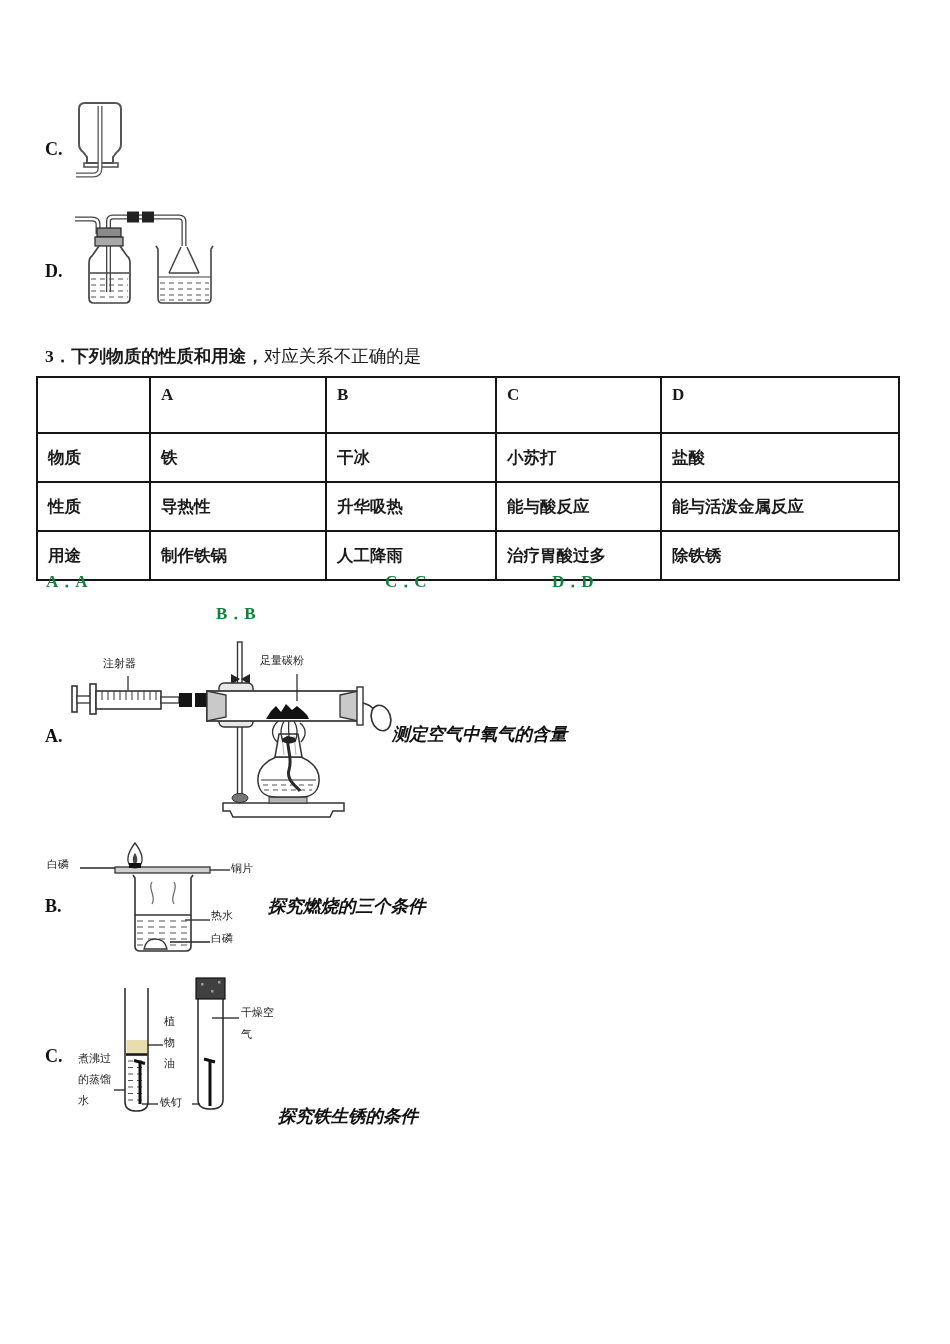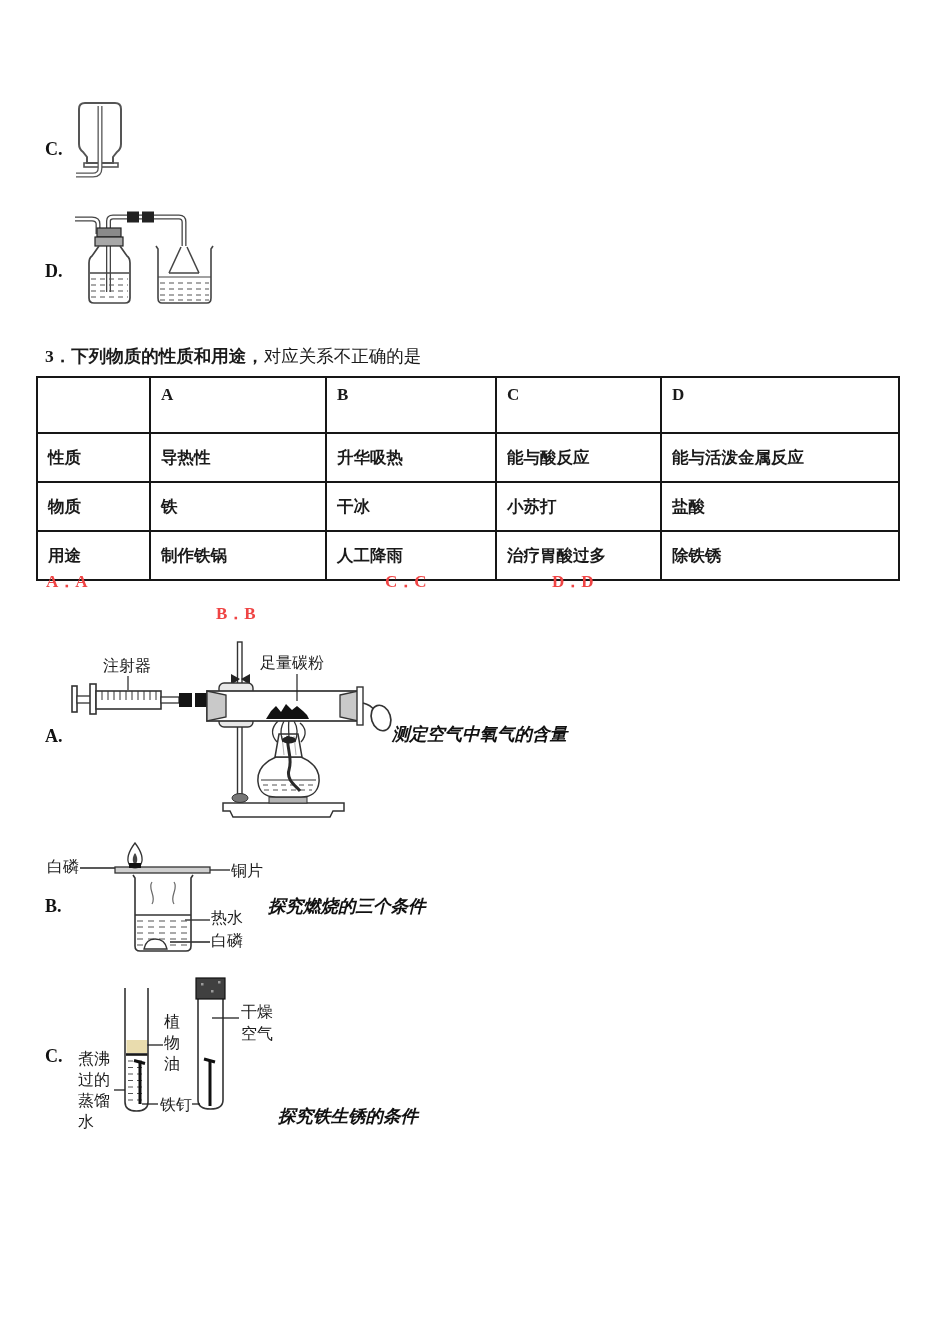--- a/index.html
+++ b/index.html
@@ -3,25 +3,25 @@
 <meta charset="utf-8">
 <style>
   html,body{margin:0;padding:0;background:#fff;}
   .page{position:relative;width:950px;height:1344px;background:#ffffff;
         font-family:"Liberation Sans",sans-serif;color:#1a1a1a;overflow:hidden;}
   .b{font-weight:700;}
   .fig-label{position:absolute;font-family:"Liberation Serif",serif;font-weight:700;
              font-size:18px;color:#111;}
   .heading{position:absolute;font-size:17.5px;white-space:nowrap;text-align:center;}
   .heading .num{font-family:"Liberation Serif",serif;font-weight:700;}
-  .ann{position:absolute;font-size:16px;color:#1c1c1c;white-space:nowrap;}
+  .ann{position:absolute;font-size:11px;color:#1c1c1c;white-space:nowrap;}
   .ann-wrap{white-space:normal;word-break:break-all;line-height:21px;}
   .cap{position:absolute;font-size:17.5px;font-weight:700;white-space:nowrap;color:#111;font-style:italic;}
   .opt{position:absolute;font-family:"Liberation Serif",serif;font-weight:700;
-       font-size:17px;color:#ef4444;white-space:nowrap;}
+       font-size:17px;color:#15803d;white-space:nowrap;}
   table.q3{position:absolute;left:36px;top:376px;border-collapse:collapse;table-layout:fixed;}
   table.q3 td{border:2px solid #161616;padding:0 4px 0 10px;font-weight:700;
               font-size:16.5px;vertical-align:middle;height:47px;overflow:hidden;}
   table.q3 tr.hdr td{vertical-align:top;padding-top:7px;
               font-family:"Liberation Serif",serif;font-size:17px;}
   svg{position:absolute;display:block;}
 </style>
 </head>
 <body>
 
@@ -96,32 +96,32 @@
     </colgroup>
     <tbody>
         <tr class="hdr">
       <td></td>
       <td>A</td>
       <td>B</td>
       <td>C</td>
       <td>D</td>
     </tr>
     <tr>
+      <td>物质</td>
+      <td>铁</td>
+      <td>干冰</td>
+      <td>小苏打</td>
+      <td>盐酸</td>
+    </tr>
+    <tr>
       <td>性质</td>
       <td>导热性</td>
       <td>升华吸热</td>
       <td>能与酸反应</td>
       <td>能与活泼金属反应</td>
-    </tr>
-    <tr>
-      <td>物质</td>
-      <td>铁</td>
-      <td>干冰</td>
-      <td>小苏打</td>
-      <td>盐酸</td>
     </tr>
     <tr>
       <td>用途</td>
       <td>制作铁锅</td>
       <td>人工降雨</td>
       <td>治疗胃酸过多</td>
       <td>除铁锈</td>
     </tr>
   </tbody>
     </table>

